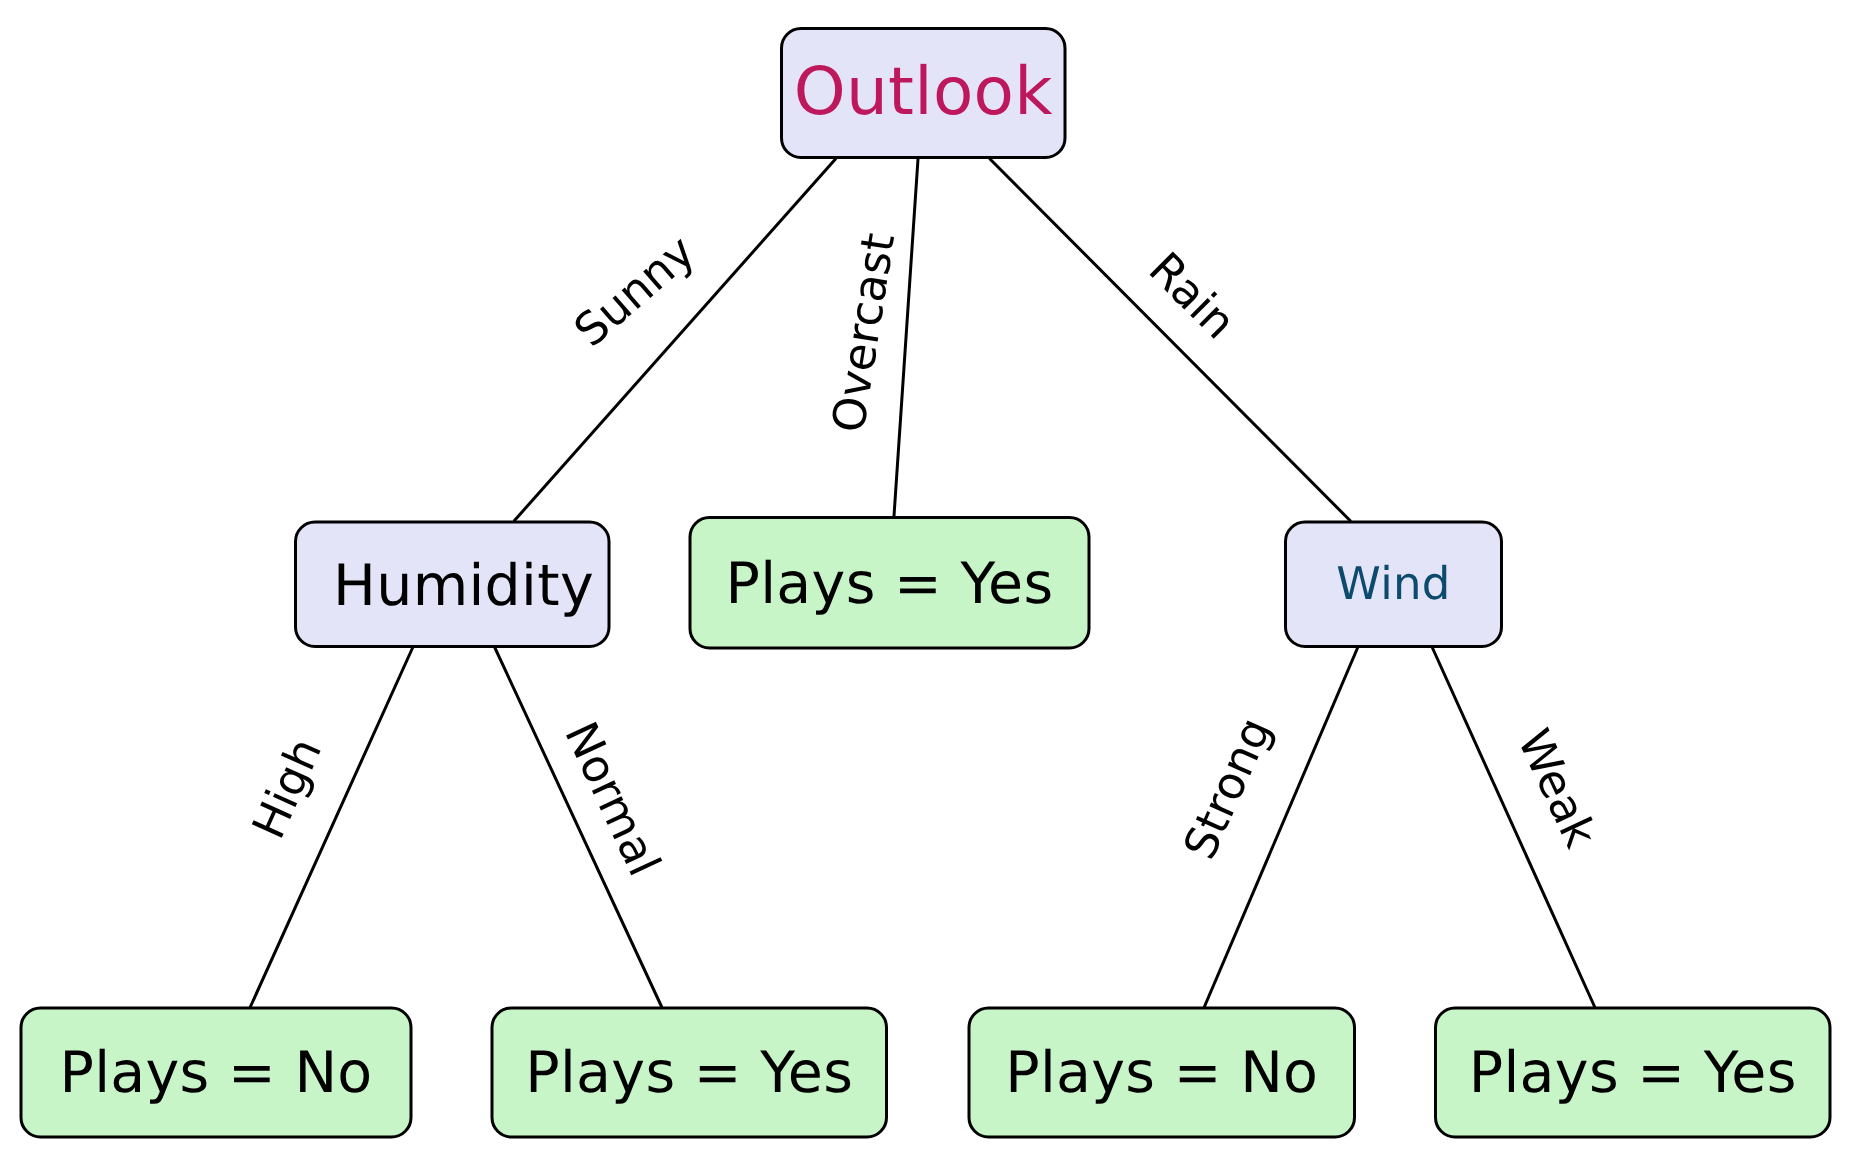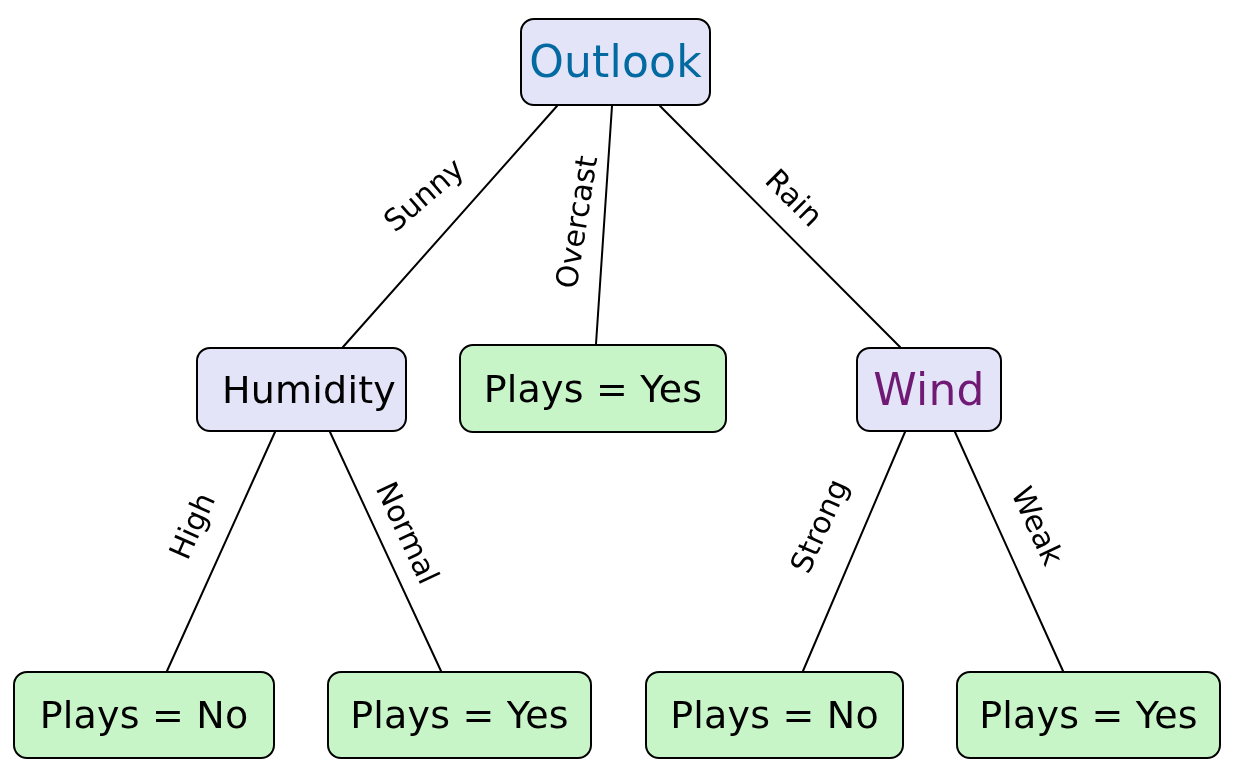--- a/index.html
+++ b/index.html
@@ -62,30 +62,30 @@
       <line x1="612" y1="106" x2="596" y2="344" stroke="#000000" stroke-width="2" stroke-linecap="round"></line>
       <line x1="660" y1="106" x2="900" y2="347" stroke="#000000" stroke-width="2" stroke-linecap="round"></line>
       <line x1="275" y1="432" x2="167" y2="671" stroke="#000000" stroke-width="2" stroke-linecap="round"></line>
       <line x1="330" y1="432" x2="441" y2="671" stroke="#000000" stroke-width="2" stroke-linecap="round"></line>
       <line x1="905" y1="432" x2="803" y2="671" stroke="#000000" stroke-width="2" stroke-linecap="round"></line>
       <line x1="955" y1="432" x2="1063" y2="671" stroke="#000000" stroke-width="2" stroke-linecap="round"></line>
     </svg>
 
   <div id="nodes-layer">
       <div class="node decision" style="left: 520px; top: 18px; width: 191px; height: 88px; background: rgb(228, 228, 248); border-color: rgb(0, 0, 0);">
-        <span class="node-label" style="font-size: 44px; color: #0369a1;">Outlook</span>
+        <span class="node-label" style="font-size: 44px; color: #be185d;">Outlook</span>
       </div>
       <div class="node decision" style="left: 196px; top: 347px; width: 211px; height: 85px; background: rgb(228, 228, 248); border-color: rgb(0, 0, 0);">
         <span class="node-label" style="font-size: 38px; color: rgb(0, 0, 0); margin-left: 15px;">Humidity</span>
       </div>
       <div class="node leaf" style="left: 459px; top: 344px; width: 268px; height: 89px; background: rgb(200, 245, 200); border-color: rgb(0, 0, 0);">
         <span class="node-label" style="font-size: 38px; color: rgb(0, 0, 0);">Plays = Yes</span>
       </div>
       <div class="node decision" style="left: 856px; top: 347px; width: 146px; height: 85px; background: rgb(228, 228, 248); border-color: rgb(0, 0, 0);">
-        <span class="node-label" style="font-size: 44px; color: #701a75;">Wind</span>
+        <span class="node-label" style="font-size: 30px; color: #0c4a6e;">Wind</span>
       </div>
       <div class="node leaf" style="left: 13px; top: 671px; width: 262px; height: 88px; background: rgb(200, 245, 200); border-color: rgb(0, 0, 0);">
         <span class="node-label" style="font-size: 38px; color: rgb(0, 0, 0);">Plays = No</span>
       </div>
       <div class="node leaf" style="left: 327px; top: 671px; width: 265px; height: 88px; background: rgb(200, 245, 200); border-color: rgb(0, 0, 0);">
         <span class="node-label" style="font-size: 38px; color: rgb(0, 0, 0);">Plays = Yes</span>
       </div>
       <div class="node leaf" style="left: 645px; top: 671px; width: 259px; height: 88px; background: rgb(200, 245, 200); border-color: rgb(0, 0, 0);">
         <span class="node-label" style="font-size: 38px; color: rgb(0, 0, 0);">Plays = No</span>
       </div>

